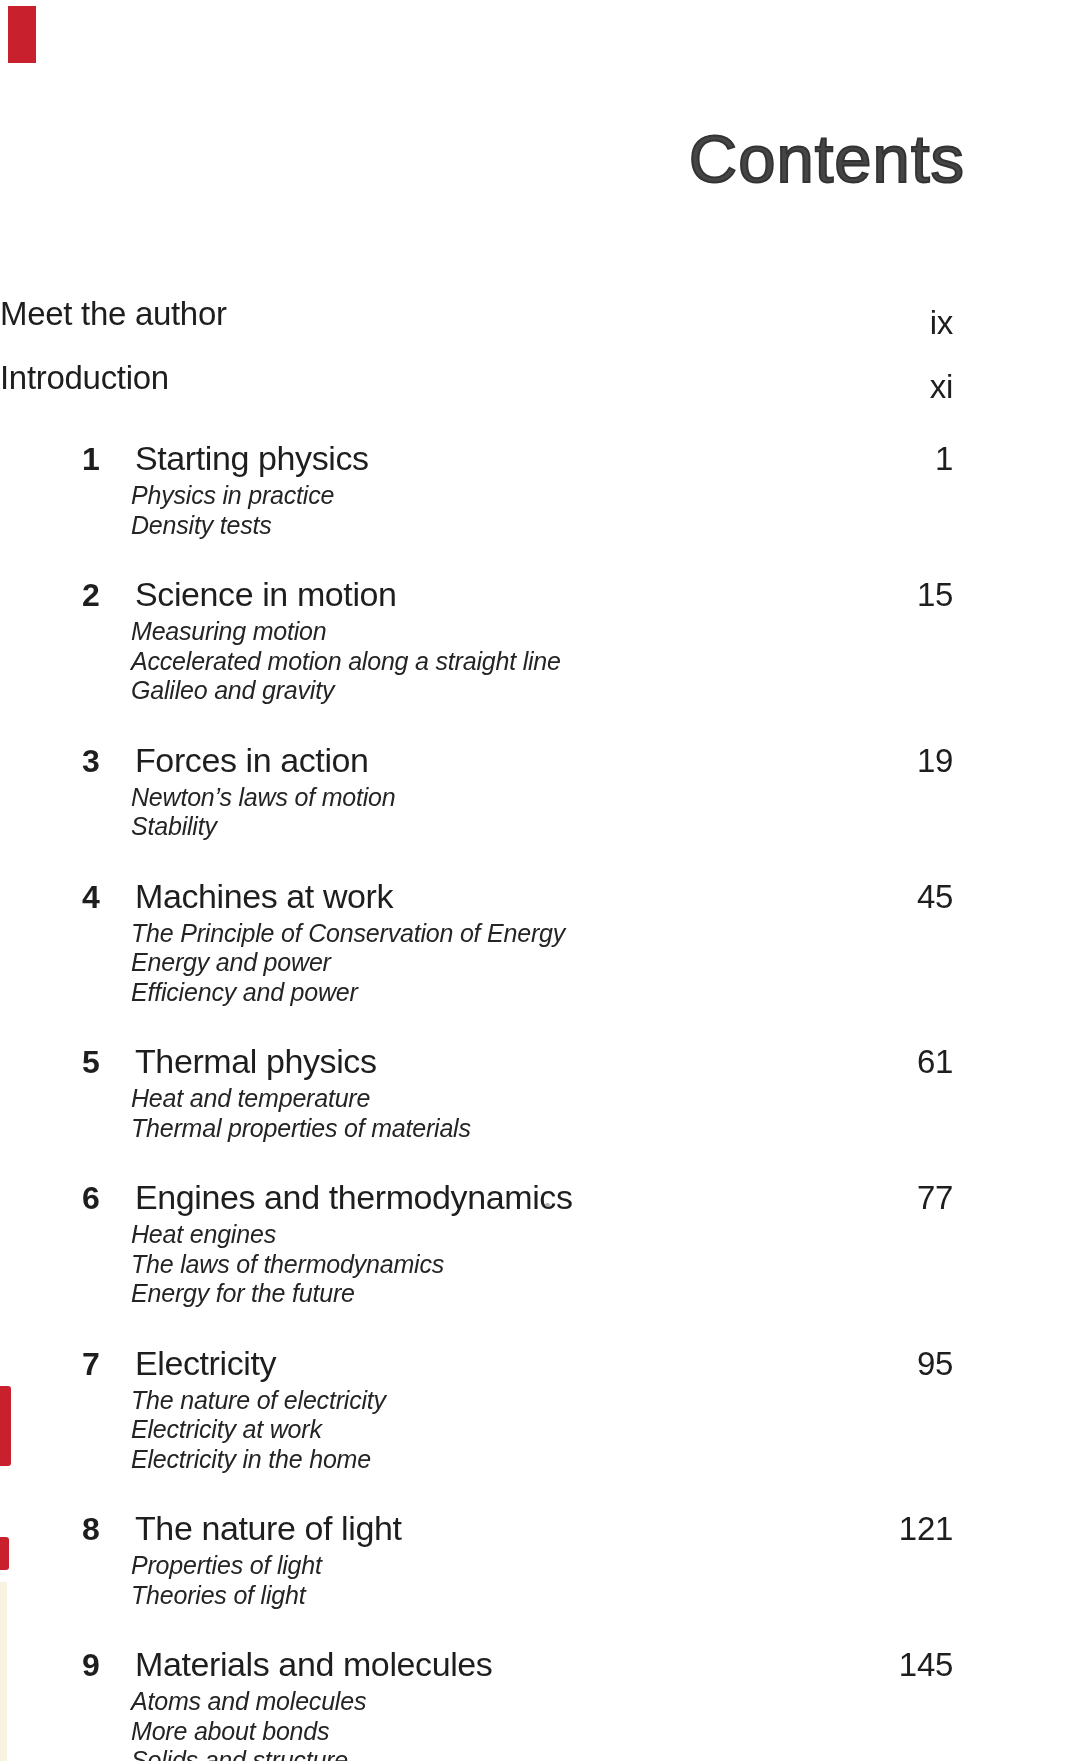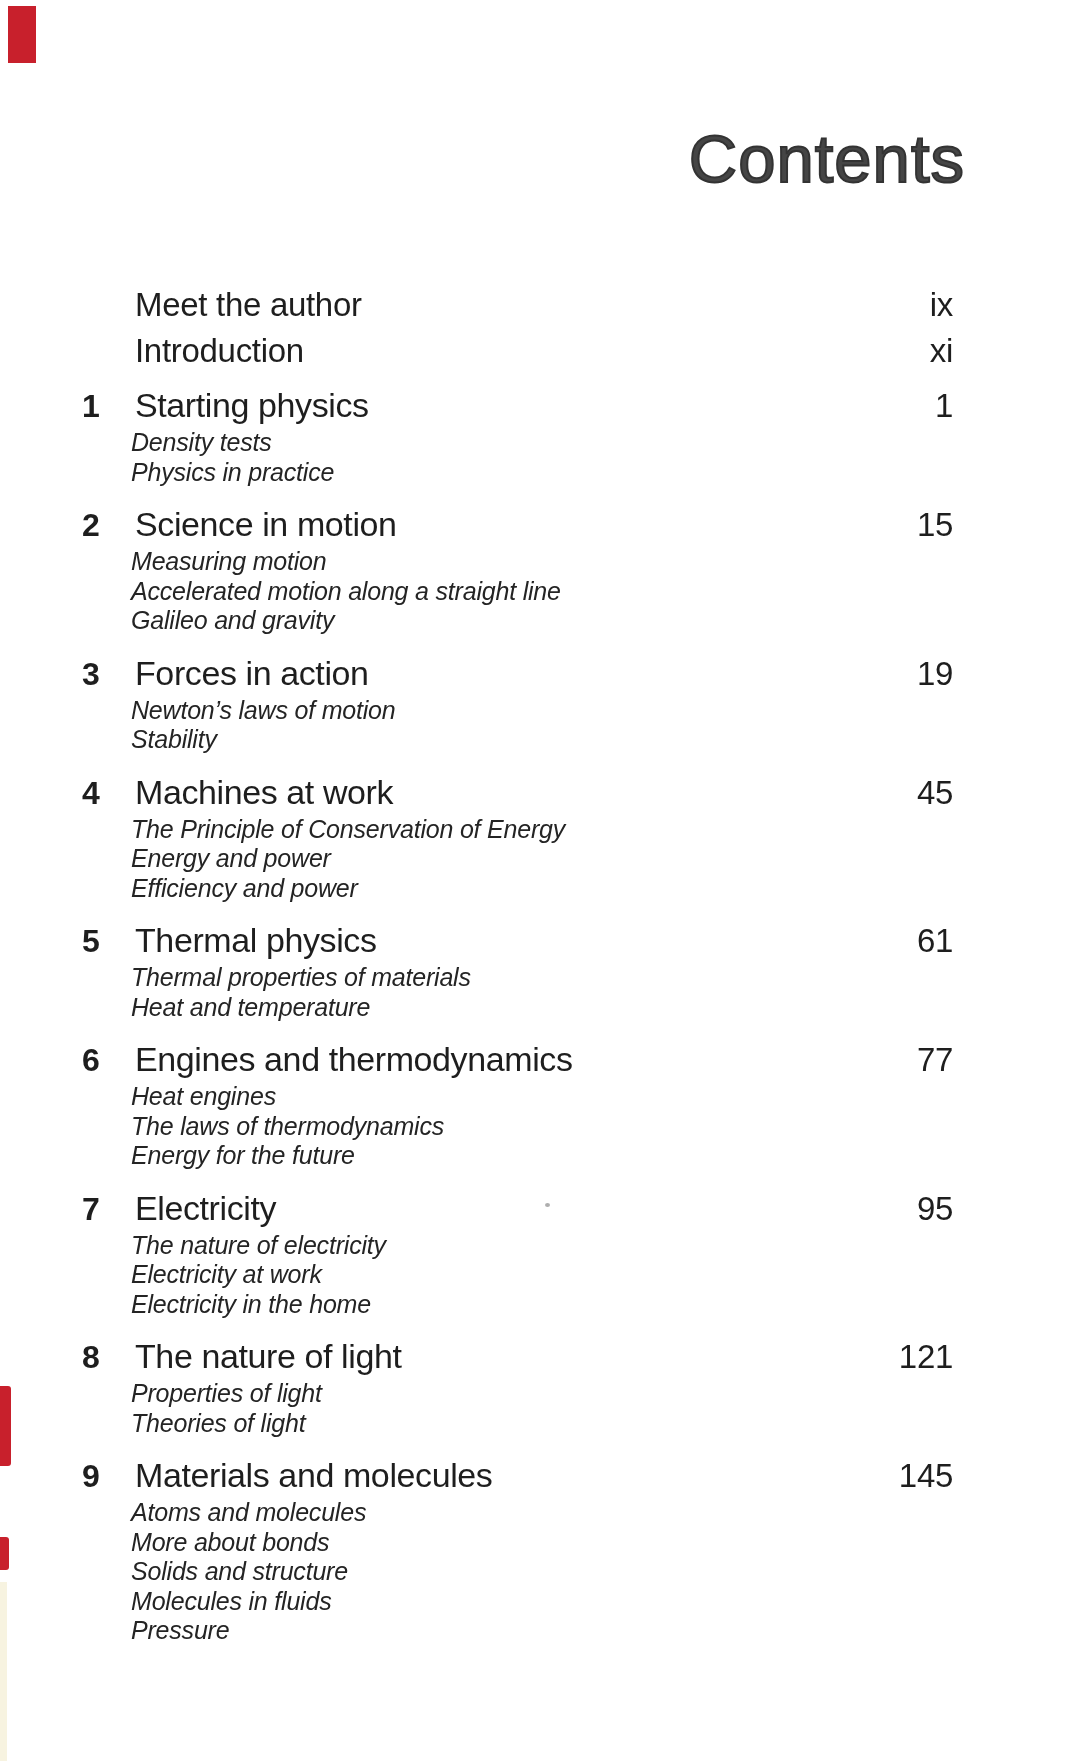--- a/index.html
+++ b/index.html
@@ -24,32 +24,32 @@
   }
   .toc {
     position:absolute;
     left:0;
     top:288px;
     width:953px;
   }
   .fm-row {
     display:flex;
     align-items:center;
-    padding-left:135px;
     font-size:33px;
     line-height:34px;
     letter-spacing:-0.3px;
     margin-bottom:12px;
   }
   .fm-label { flex:1; }
   .pageno {
     font-size:33px;
     letter-spacing:-0.3px;
     text-align:right;
     white-space:nowrap;
+    margin-top:18px;
   }
   .chapter { margin-top:17px; }
   .ch-head {
     display:flex;
     align-items:baseline;
     font-size:34px;
     line-height:40px;
     letter-spacing:-0.4px;
   }
   .ch-num {
@@ -109,22 +109,22 @@
   </div>
 </div>
   <div id="chapters">
   <div class="chapter">
     <div class="ch-head">
       <span class="ch-num">1</span>
       <span class="ch-title">Starting physics</span>
       <span class="pageno">1</span>
     </div>
     <div class="subs">
+          <div class="sub">Physics in practice</div>
           <div class="sub">Density tests</div>
-          <div class="sub">Physics in practice</div>
         </div>
   </div>
 
   <div class="chapter">
     <div class="ch-head">
       <span class="ch-num">2</span>
       <span class="ch-title">Science in motion</span>
       <span class="pageno">15</span>
     </div>
     <div class="subs">
@@ -159,22 +159,22 @@
         </div>
   </div>
 
   <div class="chapter">
     <div class="ch-head">
       <span class="ch-num">5</span>
       <span class="ch-title">Thermal physics</span>
       <span class="pageno">61</span>
     </div>
     <div class="subs">
+          <div class="sub">Heat and temperature</div>
           <div class="sub">Thermal properties of materials</div>
-          <div class="sub">Heat and temperature</div>
         </div>
   </div>
 
   <div class="chapter">
     <div class="ch-head">
       <span class="ch-num">6</span>
       <span class="ch-title">Engines and thermodynamics</span>
       <span class="pageno">77</span>
     </div>
     <div class="subs">

